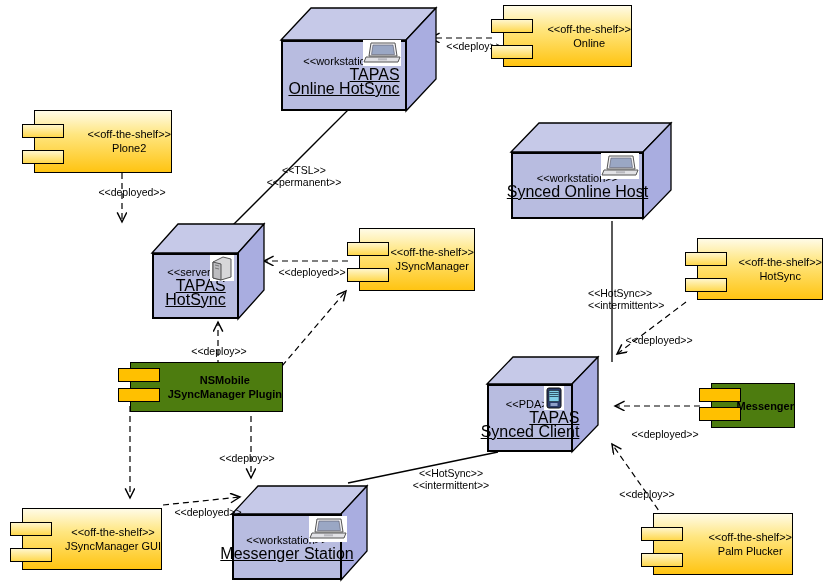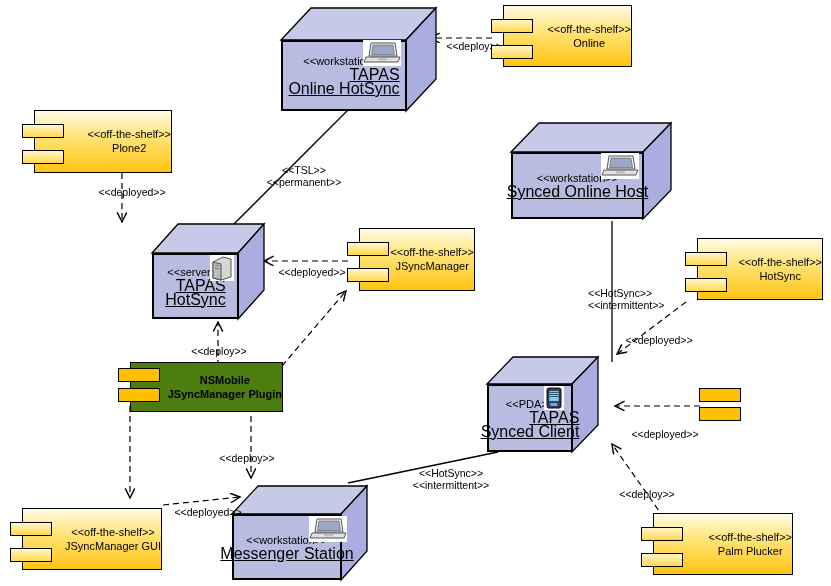--- a/index.html
+++ b/index.html
@@ -264,20 +264,25 @@
       <div class="ctxt">
         <div class="nm">NSMobile</div>
         <div class="nm">JSyncManager Plugin</div>
       </div>
     </div>
   </div>
 
   <div class="comp flat" style="left:699px;top:383px;width:96px;height:45px;">
     <div class="tab t1" style="top:5px;"></div>
     <div class="tab t2" style="top:24px;"></div>
+    <div class="body">
+      <div class="ctxt">
+        <div class="nm">Messenger</div>
+      </div>
+    </div>
   </div>
 
   <div class="comp" style="left:10px;top:508px;width:152px;height:62px;">
     <div class="tab t1"></div>
     <div class="tab t2"></div>
     <div class="body">
       <div class="ctxt">
         <div class="stereo">&lt;&lt;off-the-shelf&gt;&gt;</div>
         <div class="nm plainw">JSyncManager GUI</div>
       </div>

